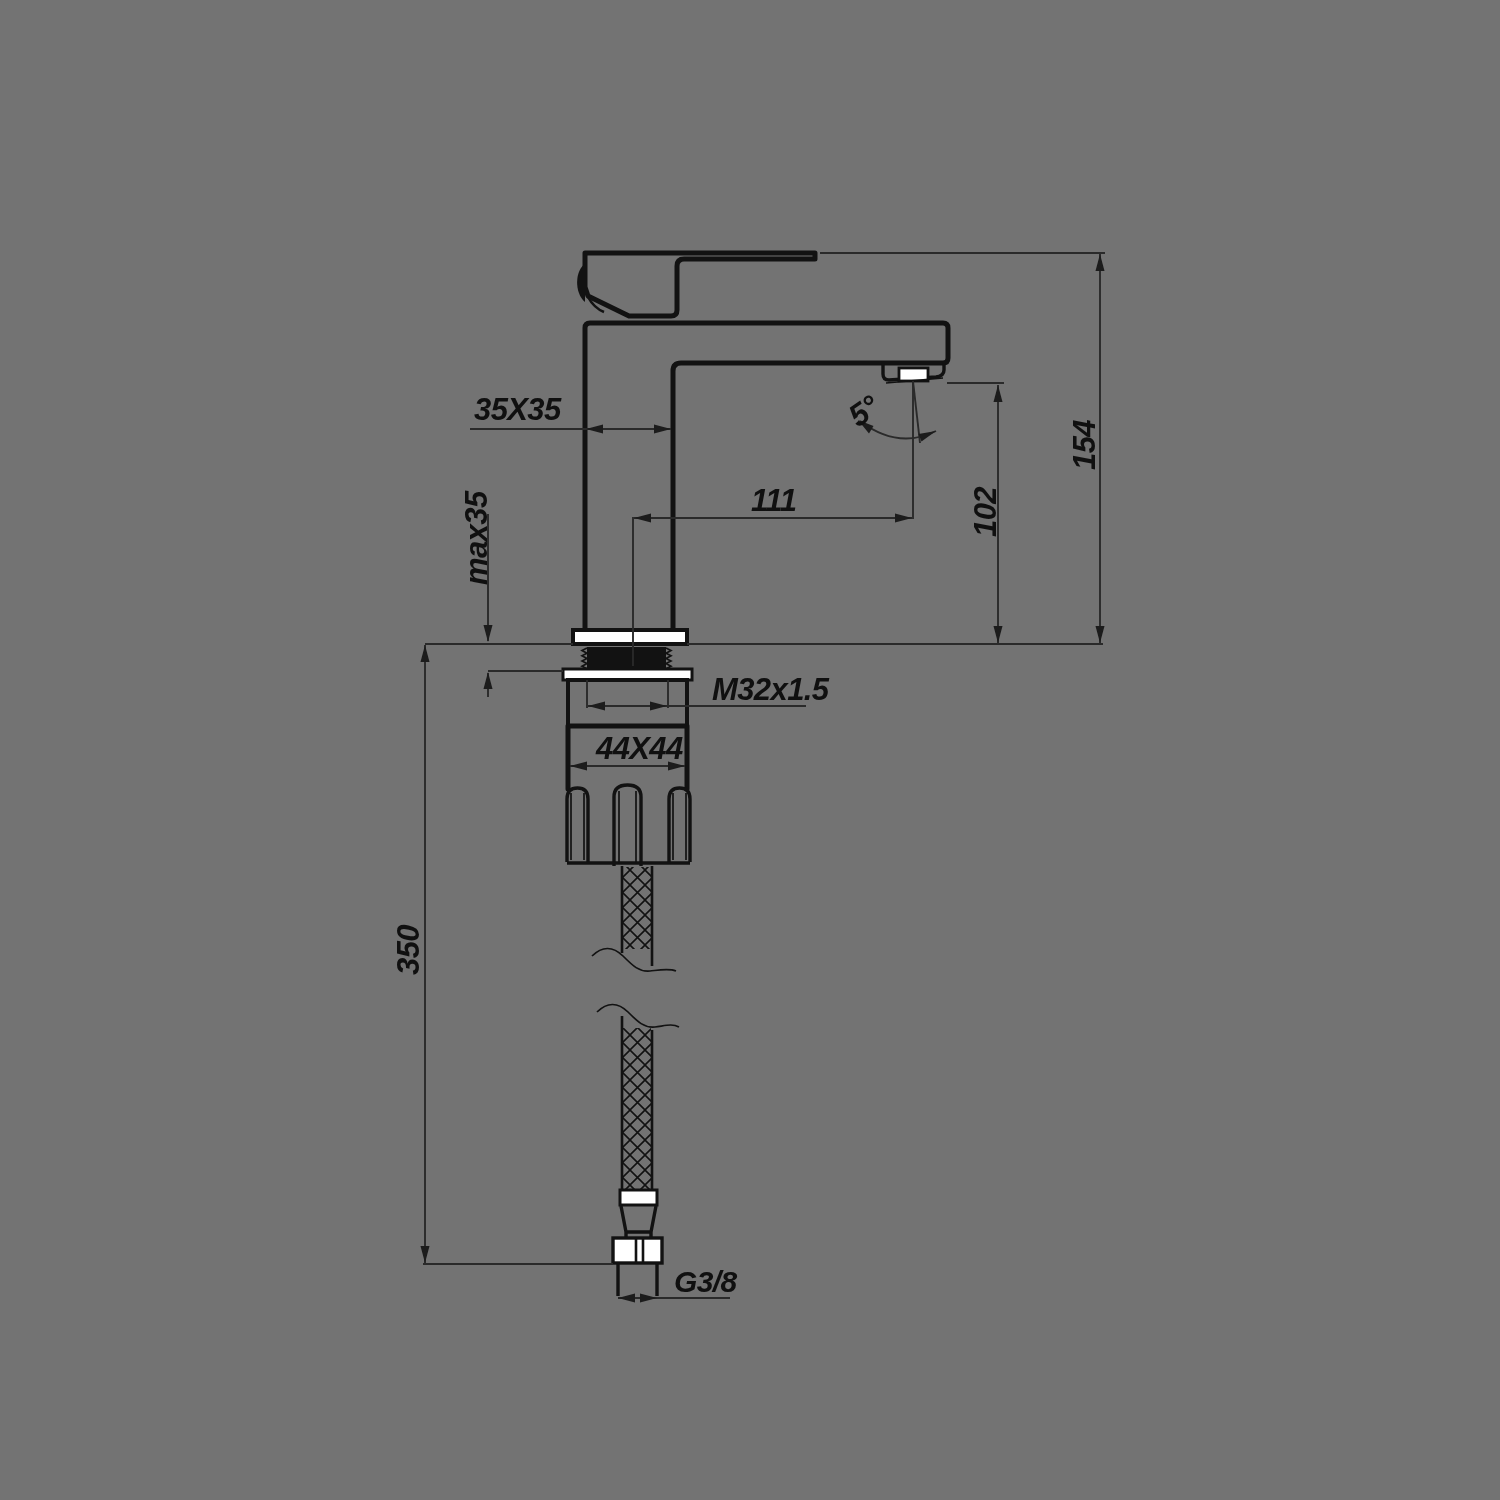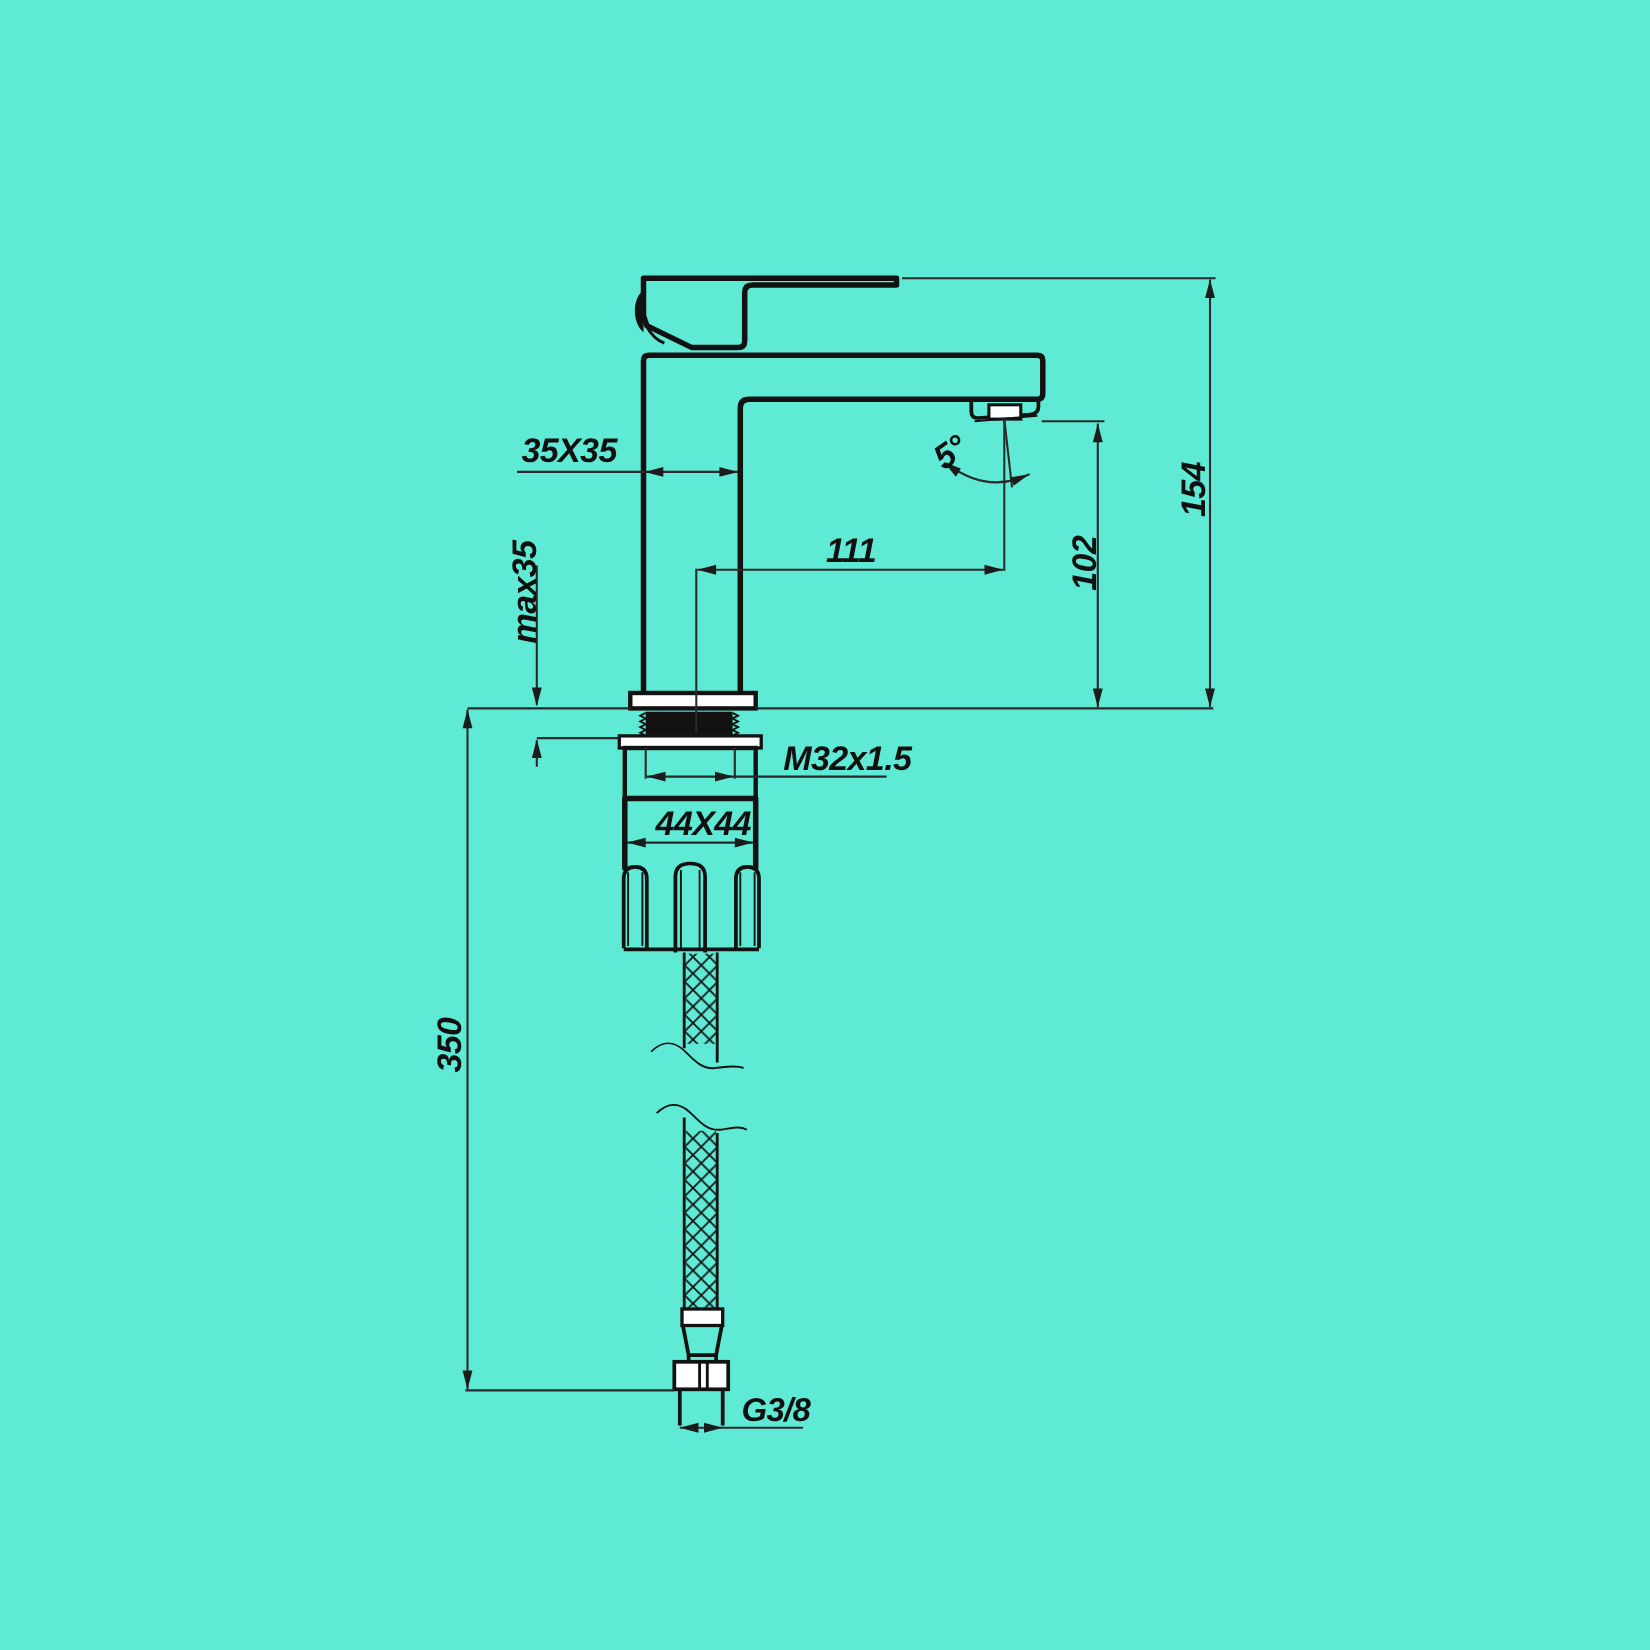--- a/index.html
+++ b/index.html
@@ -1,16 +1,16 @@
 <!DOCTYPE html>
 <html><head>
 <meta charset="utf-8">
 <style>
   html,body{margin:0;padding:0;background:#fff;}
-  .stage{width:1500px;height:1500px;background:#5eead4;position:relative;overflow:hidden;}
+  .stage{width:1500px;height:1500px;background:#737373;position:relative;overflow:hidden;}
   svg{display:block;}
   .ln-main{stroke:#121212;stroke-width:5;fill:none;stroke-linejoin:round;stroke-linecap:round;}
   .ln-med{stroke:#121212;stroke-width:3.4;fill:none;stroke-linejoin:round;}
   .ln-med2{stroke:#121212;stroke-width:2.6;fill:none;stroke-linejoin:round;}
   .ln-thin{stroke:#2a2a2a;stroke-width:1.9;fill:none;}
   .ln-det{stroke:#121212;stroke-width:1.7;fill:none;}
   .fill-dark{fill:#121212;stroke:none;}
   .arr{fill:#1c1c1c;stroke:none;}
   .dimtxt{font-family:"Liberation Sans",sans-serif;font-style:italic;font-weight:700;
           font-size:31px;fill:#101010;letter-spacing:-0.6px;}

